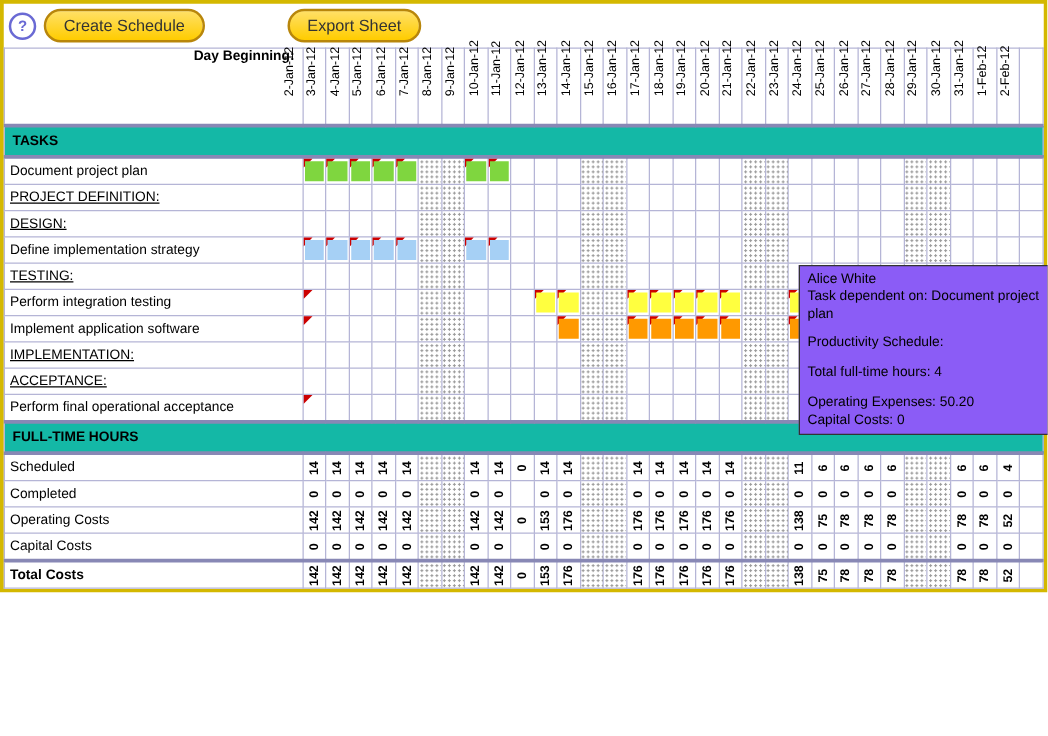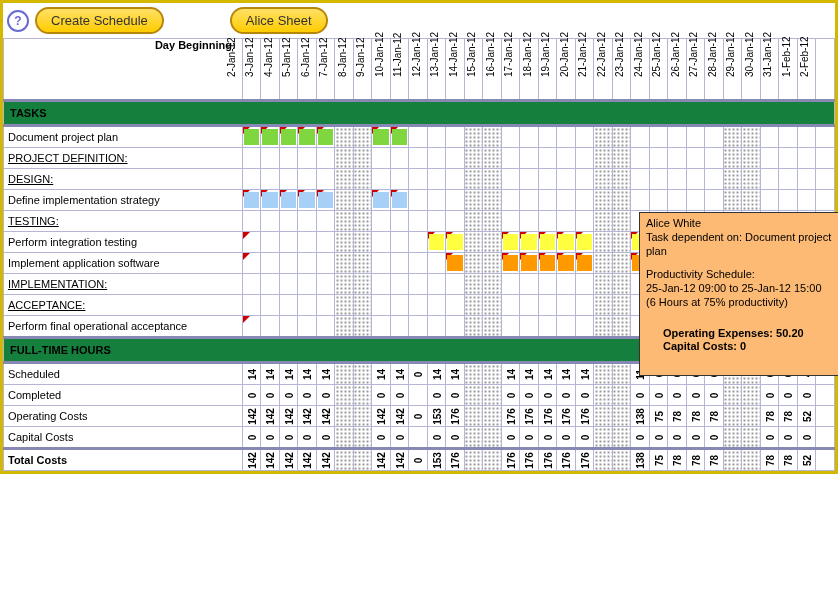--- a/index.html
+++ b/index.html
@@ -9,45 +9,45 @@
 .btn { background:linear-gradient(#ffe066,#ffcc00); border:2px solid #b8860b; border-radius:16px; padding:4px 14px; font-weight:normal; font-size:13px; color:#333; cursor:pointer; }
 .btn:nth-of-type(2){ margin-left:60px; }
 .grid-wrap { position:relative; }
 table { border-collapse:collapse; width:100%; table-layout:fixed; }
 td,th { border:1px solid #b5b5d6; padding:0; height:18px; }
 .label-col { width:232px; }
 .day-col { width:18px; }
 .day-head { background:#fff; }
 .day-head span { display:block; transform:rotate(-90deg); font-size:10px; white-space:nowrap; width:18px; height:60px; line-height:18px; text-align:left; padding-left:2px; }
 .day-beginning { text-align:right; font-weight:bold; padding-right:6px; vertical-align:top; font-size:11px; }
-.section-head { background:#15803d; font-weight:bold; padding:2px 6px; border-top:3px solid #8888b5; border-bottom:3px solid #8888b5; }
+.section-head { background:#14b8a6; font-weight:bold; padding:2px 6px; border-top:3px solid #8888b5; border-bottom:3px solid #8888b5; }
 .row-label { padding:1px 4px; background:#fff; }
 .phase { text-decoration:underline; }
 .cell { height:18px; position:relative; }
 .weekend { background-image:radial-gradient(#999 1px,transparent 1px); background-size:4px 4px; }
 .bar { position:absolute; top:2px; bottom:2px; left:1px; right:1px; }
 .bar.green { background:#7fd63f; }
 .bar.blue { background:#a6d0f5; }
 .bar.yellow { background:#ffff3f; }
 .bar.orange { background:#ff9900; }
 .bar.red { background:#e00000; }
 .flag { position:absolute; top:0; left:0; width:0; height:0; border-top:7px solid #c00; border-right:7px solid transparent; }
 .num { display:block; transform:rotate(-90deg); font-size:10px; white-space:nowrap; width:18px; text-align:center; font-weight:bold; }
-.tooltip { position:absolute; top:174px; left:636px; width:186px; background:#fdba74; border:1px solid #333; padding:4px 6px; font-size:11px; line-height:1.25; z-index:10; }
+.tooltip { position:absolute; top:174px; left:636px; width:186px; background:#8b5cf6; border:1px solid #333; padding:4px 6px; font-size:11px; line-height:1.25; z-index:10; }
 .tooltip p { margin:0 0 10px 0; }
-.tooltip p:last-child { margin:17px;font-weight:bold; }
+.tooltip p:last-child { margin:0; }
 </style>
 </head>
 <body>
 
 <div class="page">
 <div class="toolbar">
   <div class="help">?</div>
   <button class="btn">Create Schedule</button>
-  <button class="btn">Alice Sheet</button>
+  <button class="btn">Export Sheet</button>
 </div>
 
 <div class="grid-wrap">
 <table>
 <colgroup>
           <col class="label-col">
           <col class="day-col" span="32">
         </colgroup>
 <tbody>
           <tr>
@@ -1123,18 +1123,19 @@
               <span class="num"></span>
             </td>
           </tr>
 </tbody>
       </table>
 
 <div class="tooltip">
   <p><span>Alice White</span><br>
      <span>Task dependent on: Document project plan</span></p>
   <p><span>Productivity Schedule:</span><br>
-     <span>25-Jan-12 09:00 to 25-Jan-12 15:00 (6 Hours at 75% productivity)</span></p>
+     </p>
+  <p>Total full-time hours: 4</p>
   <p><span>Operating Expenses: 50.20</span><br>
      <span>Capital Costs: 0</span></p>
 </div>
 </div>
 </div>
 
 </body></html>

